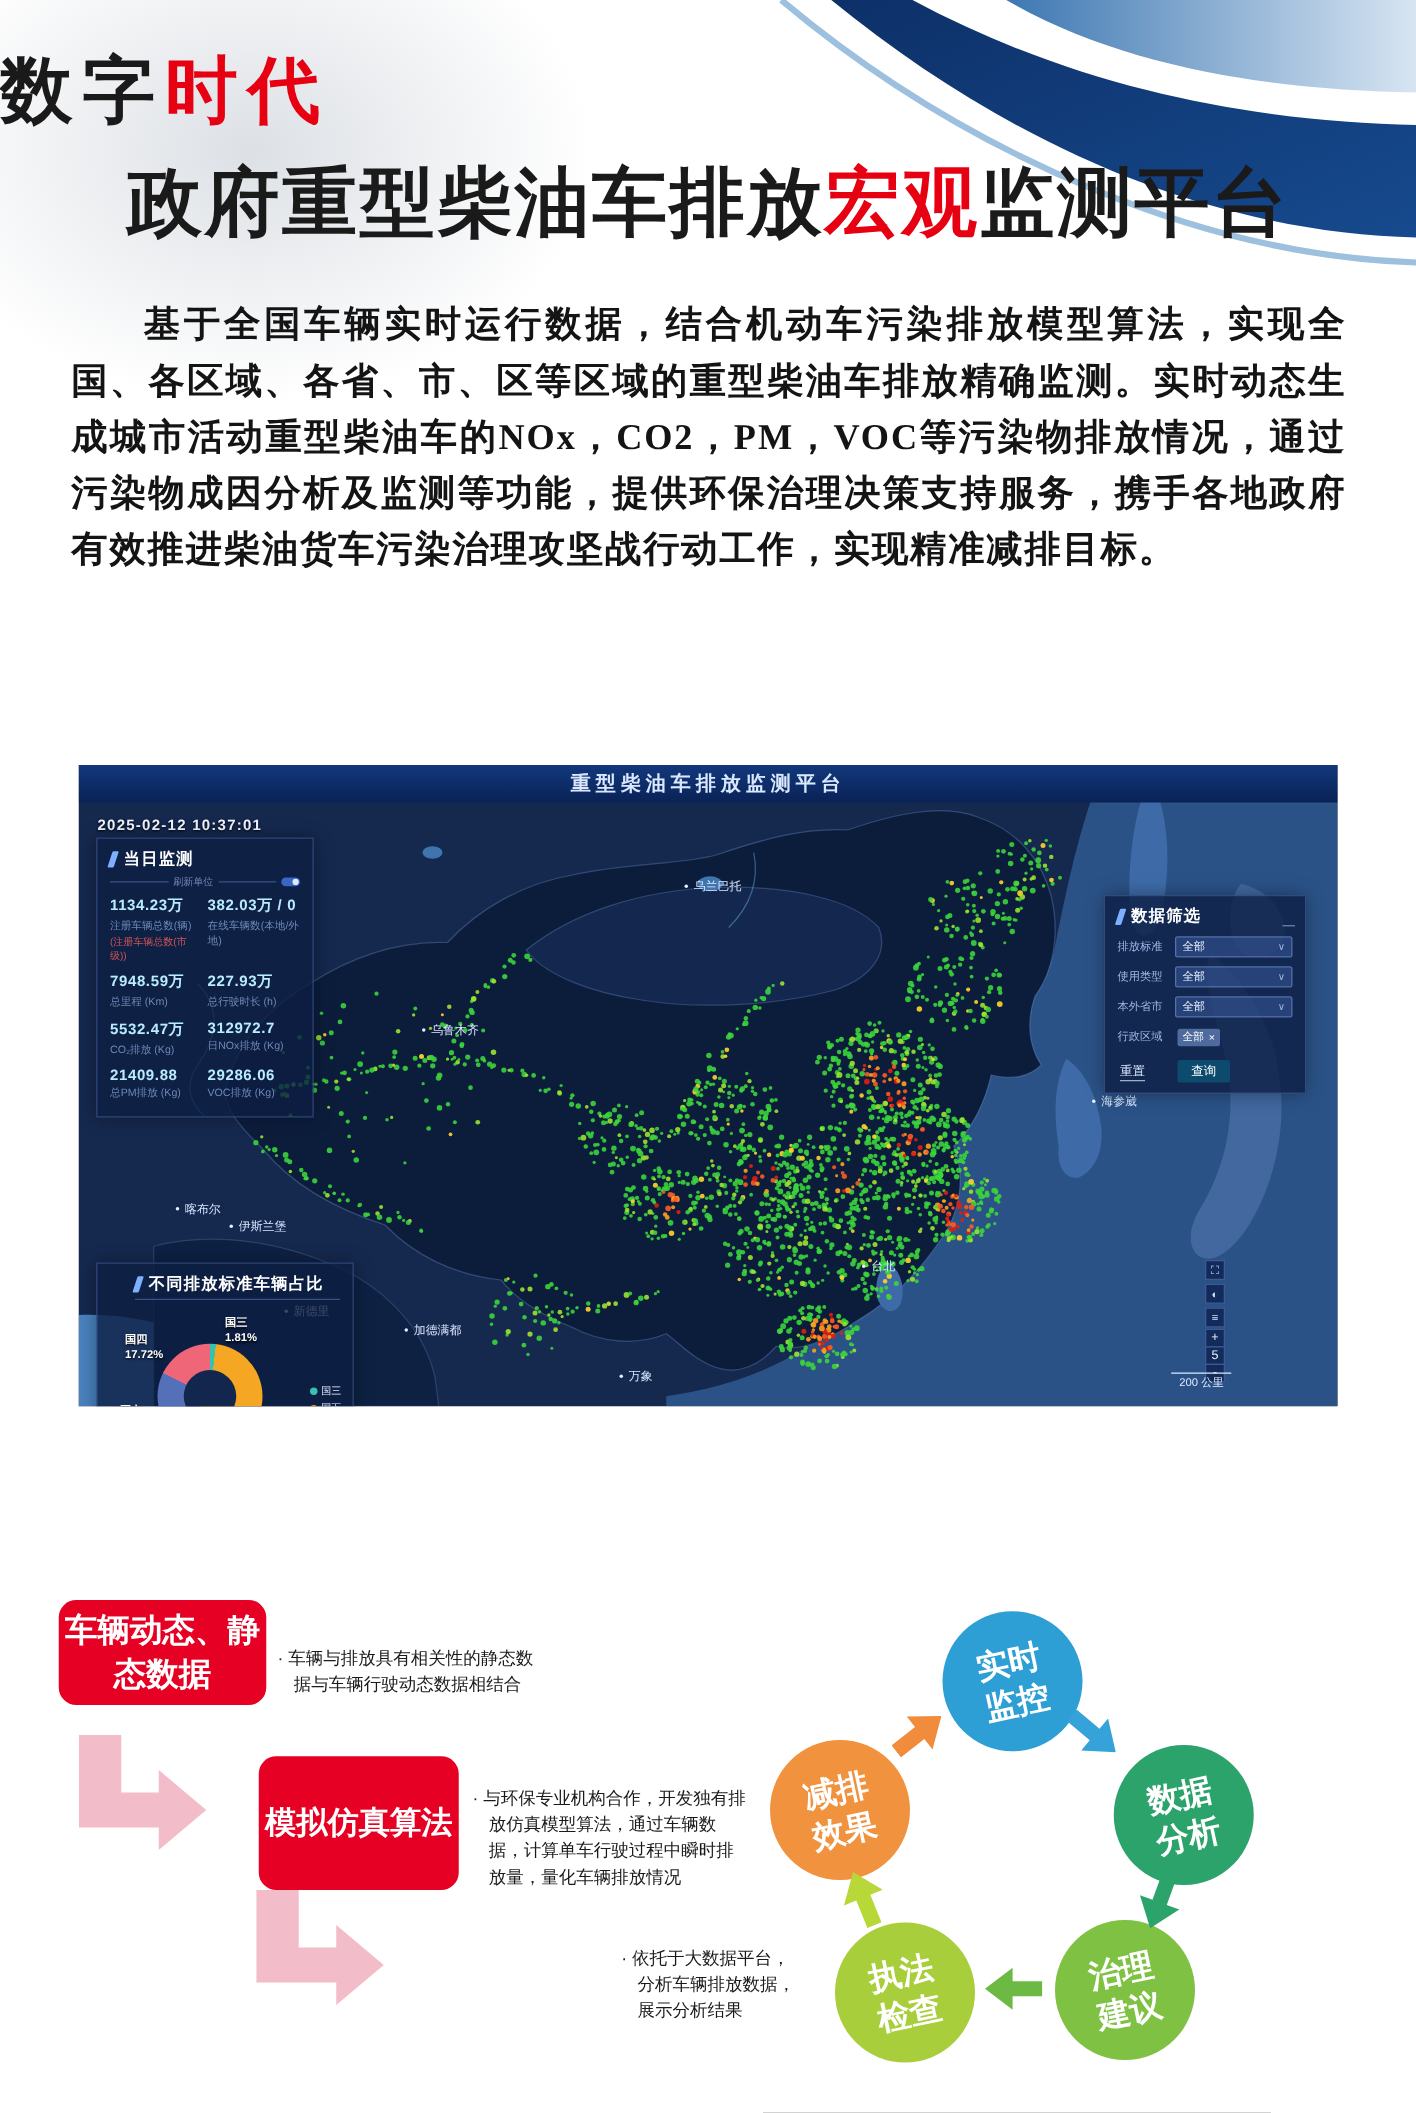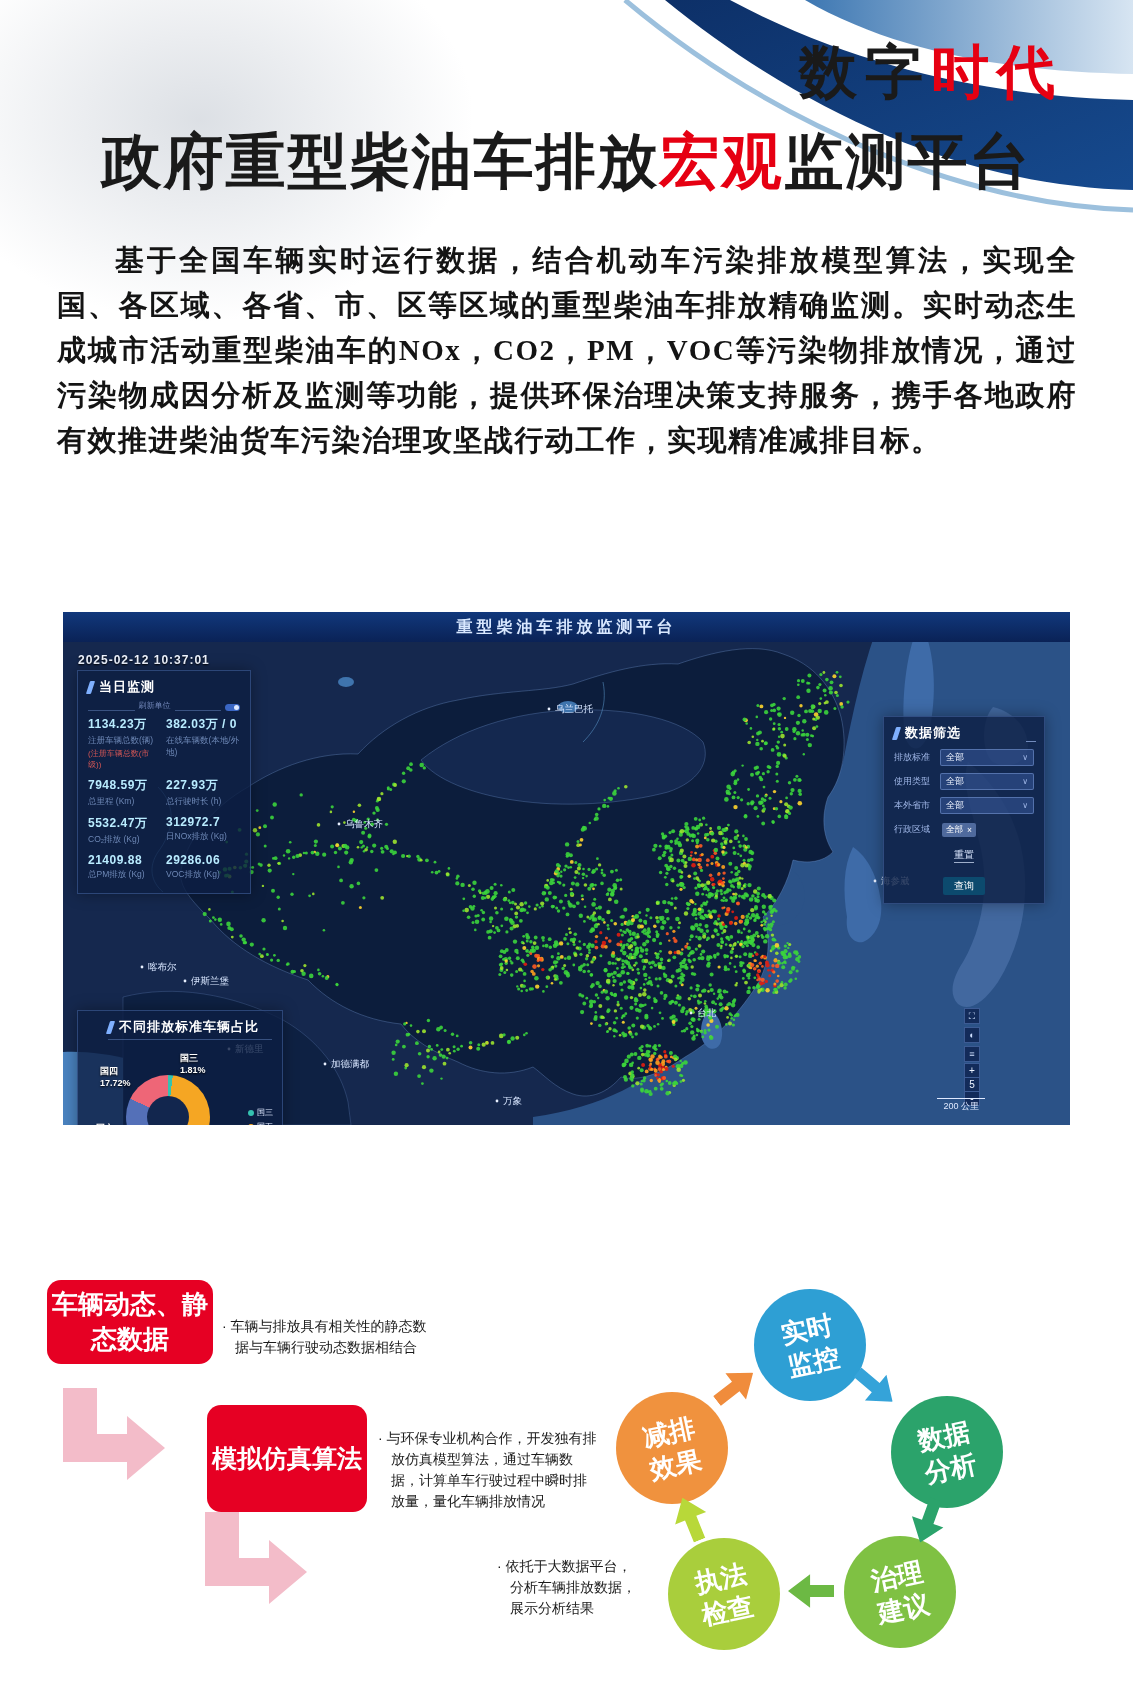--- a/index.html
+++ b/index.html
@@ -5,21 +5,21 @@
   * { margin:0; padding:0; box-sizing:border-box; }
   body { background:#888; font-family:"Liberation Sans", sans-serif; }
   .page { position:relative; width:1133px; height:1690px; margin:0 auto; background:#fff; overflow:hidden; }
   .page::before { content:""; position:absolute; left:-180px; top:-160px; width:760px; height:560px;
     background:radial-gradient(ellipse closest-side, rgba(178,186,197,.45), rgba(178,186,197,0) 72%); pointer-events:none; }
 
   
   .swoosh { position:absolute; top:0; right:0; width:563px; height:235px; }
 
   
-  .title1 { position:absolute; left:0; right:70px; top:34px; text-align:right;
+  .title1 { position:absolute; left:0; right:70px; top:34px; text-align:left;
     font-size:58px; font-weight:900; letter-spacing:8px; color:#1a1a1a; }
   .title2 { position:absolute; left:0; right:0; top:122px; text-align:center;
     font-size:60px; font-weight:900; letter-spacing:2px; color:#1a1a1a; }
   .red { color:#e60012; }
 
   .intro { position:absolute; left:57px; right:56px; top:238px;
     font-family:"Liberation Serif", serif; font-weight:700; font-size:29px;
     line-height:1.55; letter-spacing:1.5px; text-align:justify; text-indent:2em; color:#141414; }
 
   
@@ -33,21 +33,21 @@
   .timestamp { position:absolute; left:15px; top:41px; z-index:7; color:#eef4ff;
     font-size:12px; font-weight:700; letter-spacing:1px; text-shadow:0 1px 2px #000; }
 
   .panel { position:absolute; z-index:7; background:rgba(13,30,66,.80);
     border:1px solid rgba(95,135,205,.38); box-shadow:0 0 14px rgba(0,0,0,.35); }
   .panel-title { display:flex; align-items:center; gap:6px; color:#fff; font-weight:700;
     font-size:13px; padding:7px 10px 3px; letter-spacing:1px; }
   .accent { width:5px; height:13px; background:#7fb0ff; transform:skewX(-18deg); border-radius:1px; }
 
   .today-panel { left:14px; top:58px; width:174px; height:224px; }
-  .divider-row { display:flex; align-items:flex-end; gap:4px; padding:1px 10px 2px; }
+  .divider-row { display:flex; align-items:center; gap:4px; padding:1px 10px 2px; }
   .divider-row .line { flex:1; height:1px; background:rgba(110,145,205,.45); }
   .divider-label { color:#7388ba; font-size:8px; }
   .toggle-pill { width:15px; height:7px; border-radius:4px; background:#3a66c4; position:relative; }
   .toggle-pill::after { content:""; position:absolute; right:1px; top:1px; width:5px; height:5px; border-radius:50%; background:#dfe9ff; }
   .stats { display:grid; grid-template-columns:1fr 1fr; padding:3px 10px 0; column-gap:4px; }
   .stat { margin-bottom:7px; }
   .stat .v { color:#b9ecff; font-size:12px; font-weight:700; letter-spacing:.5px; }
   .stat .l { color:#6d87b5; font-size:8.5px; margin-top:2px; }
   .stat .sub { color:#d05555; font-size:8px; margin-top:1px; }
 
@@ -69,21 +69,21 @@
   .collapse-dash { position:absolute; right:8px; top:18px; color:#8fa9dc; font-size:10px; }
   .f-row { display:flex; align-items:center; gap:6px; padding:4px 10px 3px; }
   .f-label { color:#9fb6e6; font-size:9px; width:40px; flex:none; }
   .f-select { flex:1; height:17px; background:rgba(70,110,190,.38); border:1px solid rgba(130,160,220,.5);
     border-radius:2px; color:#eef3ff; font-size:9px; display:flex; align-items:center;
     justify-content:space-between; padding:0 5px; cursor:pointer; }
   .chev { color:#9fb6e6; font-size:8px; }
   .f-tagwrap { flex:1; height:17px; display:flex; align-items:center; padding:0 2px; }
   .f-tag { background:rgba(130,160,220,.55); border-radius:2px; color:#fff; font-size:8.5px;
     padding:1px 4px; display:flex; gap:4px; align-items:center; }
-  .f-actions { display:flex; justify-content:center; align-items:center; gap:14px; padding:7px 12px 2px;flex-direction:column; }
+  .f-actions { display:flex; justify-content:flex-start; align-items:center; gap:26px; padding:7px 12px 2px; }
   .btn-reset { color:#dce8ff; font-size:10px; border-bottom:1px solid rgba(220,232,255,.7); cursor:pointer; }
   .btn-query { background:#0c4a6e; color:#fff; font-size:10px; padding:2px 11px; border-radius:2px; cursor:pointer; }
 
   .map-tools { position:absolute; right:90px; top:396px; z-index:7; display:flex; flex-direction:column; gap:3px; }
   .tool { width:16px; height:16px; background:rgba(16,38,84,.88); border:1px solid rgba(110,150,220,.45);
     color:#cfe0ff; font-size:9px; display:flex; align-items:center; justify-content:center; cursor:pointer; }
   .zoom-ctrl { position:absolute; right:90px; top:452px; z-index:7; display:flex; flex-direction:column; }
   .zoom-ctrl .z { width:16px; height:15px; background:rgba(16,38,84,.88); border:1px solid rgba(110,150,220,.45);
     color:#eef3ff; font-size:10px; display:flex; align-items:center; justify-content:center; margin-top:-1px; cursor:pointer; }
   .scalebar { position:absolute; right:85px; bottom:12px; z-index:7; color:#dfe9ff; font-size:9px;

